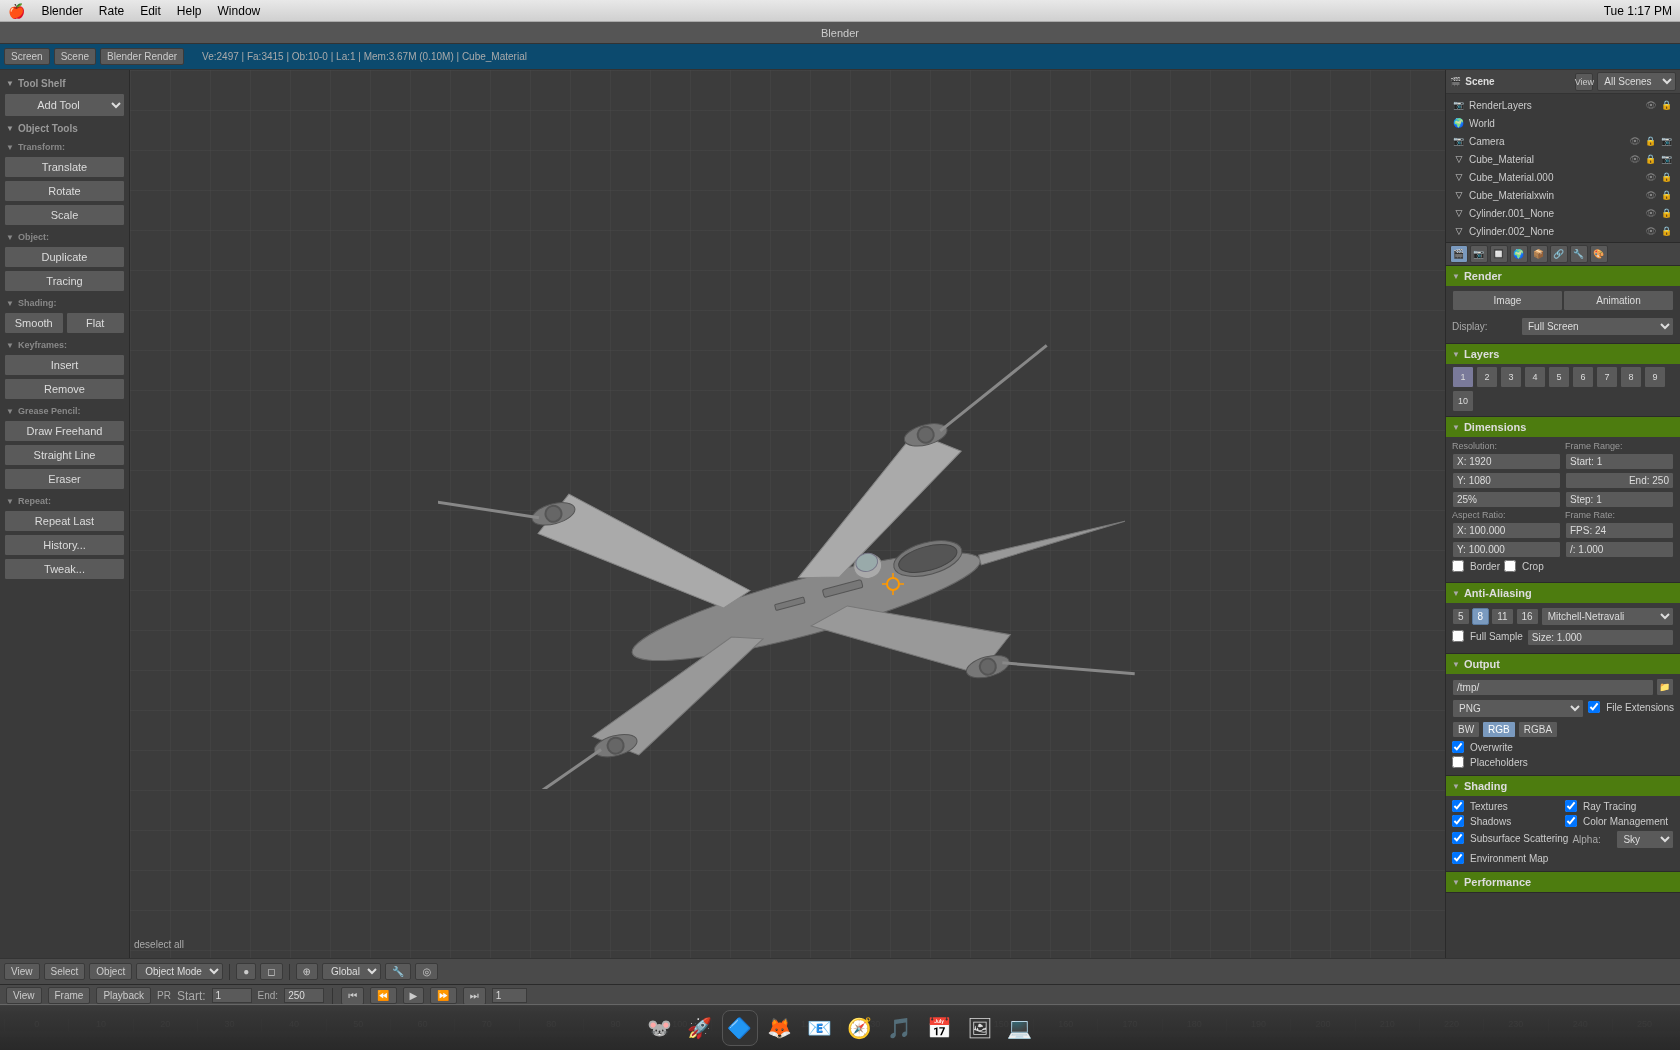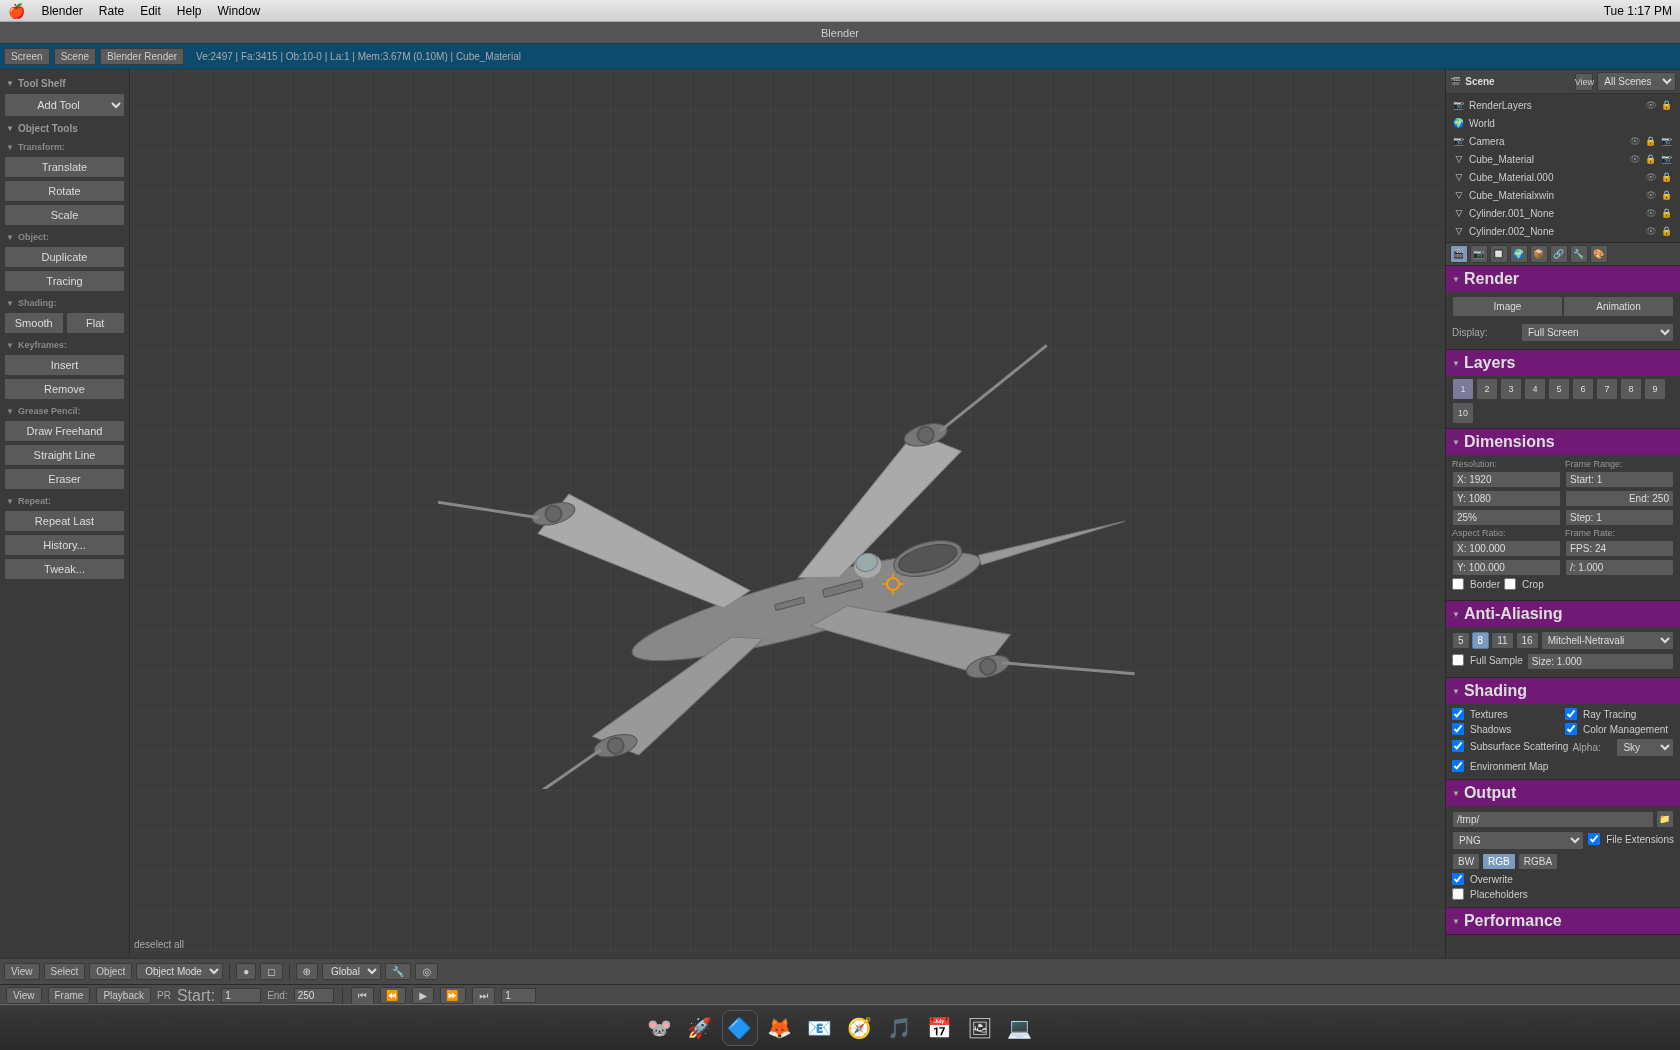--- a/index.html
+++ b/index.html
@@ -58,21 +58,21 @@
       color: #ccc;
       padding: 2px 6px;
       font-size: 10px;
       cursor: pointer;
       border-radius: 2px;
     }
 
     .header-info {
       color: #aaa;
       font-size: 10px;
-      margin-left: 8px;
+      margin-left: 14px;
     }
 
     
     .main-layout {
       display: flex;
       height: calc(1050px - 22px - 22px - 26px - 46px - 46px);
     }
 
     
     .tool-shelf {
@@ -193,27 +193,27 @@
       cursor: pointer;
       font-size: 9px;
       padding: 0 1px;
     }
 
     .prop-section {
       border-bottom: 1px solid #2a2a2a;
     }
 
     .prop-section-header {
-      background: #701a75;
+      background: #4d7c0f;
       padding: 4px 6px;
       display: flex;
       align-items: center;
       gap: 4px;
       cursor: pointer;
-      font-size: 16px;
+      font-size: 11px;
       font-weight: bold;
       color: #ddd;
     }
     .prop-section-header::before {
       content: '▼';
       font-size: 8px;
       color: #aaa;
     }
 
     .prop-content {
@@ -824,20 +824,52 @@
           <label class="checkbox-row">
             <input type="checkbox" style="">
             <span class="checkbox-label">Full Sample</span>
           </label>
           <input type="text" class="prop-field" value="Size: 1.000" style="">
         </div>
       </div>
     </div>
 
     <div class="prop-section">
+      <div class="prop-section-header">Output</div>
+      <div class="prop-content">
+        <div class="output-row">
+          <input type="text" class="output-path" value="/tmp/" style="">
+          <button class="small-icon-btn">📁</button>
+        </div>
+        <div class="format-row">
+          <select class="prop-select" style="width:60px;">
+            <option>PNG</option>
+          </select>
+          <label class="checkbox-row">
+            <input type="checkbox" checked="" style="">
+            <span class="checkbox-label">File Extensions</span>
+          </label>
+        </div>
+        <div class="color-btns" style="margin-bottom:3px;">
+          <button class="color-btn">BW</button>
+          <button class="color-btn active">RGB</button>
+          <button class="color-btn">RGBA</button>
+        </div>
+        <label class="checkbox-row">
+          <input type="checkbox" checked="" style="">
+          <span class="checkbox-label">Overwrite</span>
+        </label>
+        <label class="checkbox-row">
+          <input type="checkbox" style="">
+          <span class="checkbox-label">Placeholders</span>
+        </label>
+      </div>
+    </div>
+
+    <div class="prop-section">
       <div class="prop-section-header">Shading</div>
       <div class="prop-content">
         <div class="two-col">
           <label class="checkbox-row">
             <input type="checkbox" checked="" style="">
             <span class="checkbox-label">Textures</span>
           </label>
           <label class="checkbox-row">
             <input type="checkbox" checked="" style="">
             <span class="checkbox-label">Ray Tracing</span>
@@ -864,52 +896,20 @@
           </select>
         </div>
         <label class="checkbox-row">
           <input type="checkbox" checked="" style="">
           <span class="checkbox-label">Environment Map</span>
         </label>
       </div>
     </div>
 
     <div class="prop-section">
-      <div class="prop-section-header">Output</div>
-      <div class="prop-content">
-        <div class="output-row">
-          <input type="text" class="output-path" value="/tmp/" style="">
-          <button class="small-icon-btn">📁</button>
-        </div>
-        <div class="format-row">
-          <select class="prop-select" style="width:60px;">
-            <option>PNG</option>
-          </select>
-          <label class="checkbox-row">
-            <input type="checkbox" checked="" style="">
-            <span class="checkbox-label">File Extensions</span>
-          </label>
-        </div>
-        <div class="color-btns" style="margin-bottom:3px;">
-          <button class="color-btn">BW</button>
-          <button class="color-btn active">RGB</button>
-          <button class="color-btn">RGBA</button>
-        </div>
-        <label class="checkbox-row">
-          <input type="checkbox" checked="" style="">
-          <span class="checkbox-label">Overwrite</span>
-        </label>
-        <label class="checkbox-row">
-          <input type="checkbox" style="">
-          <span class="checkbox-label">Placeholders</span>
-        </label>
-      </div>
-    </div>
-
-    <div class="prop-section">
       <div class="prop-section-header">Performance</div>
     </div>
 
   </div>
 </div>
 
 <div class="viewport-bar">
   <button class="header-btn">View</button>
   <button class="header-btn">Select</button>
   <button class="header-btn">Object</button>
@@ -929,21 +929,21 @@
   <button class="header-btn">🔧</button>
   <button class="header-btn">◎</button>
 </div>
 
 <div class="timeline-area">
   <div class="timeline-header">
     <button class="header-btn">View</button>
     <button class="header-btn">Frame</button>
     <button class="header-btn">Playback</button>
     <span style="color:#aaa;font-size:10px;">PR</span>
-    <span style="color:#aaa;font-size:16px;">Start:</span>
+    <span style="color:#aaa;font-size:12px;">Start:</span>
     <input type="text" style="width: 40px; background: rgb(90, 90, 90); border: 1px solid rgb(58, 58, 58); color: rgb(221, 221, 221); padding: 1px 3px; font-size: 10px;" value="1">
     <span style="color:#aaa;font-size:10px;">End:</span>
     <input type="text" style="width: 40px; background: rgb(90, 90, 90); border: 1px solid rgb(58, 58, 58); color: rgb(221, 221, 221); padding: 1px 3px; font-size: 10px;" value="250">
     <div class="separator"></div>
 
     <button class="header-btn">⏮</button>
     <button class="header-btn">⏪</button>
     <button class="header-btn">▶</button>
     <button class="header-btn">⏩</button>
     <button class="header-btn">⏭</button>

